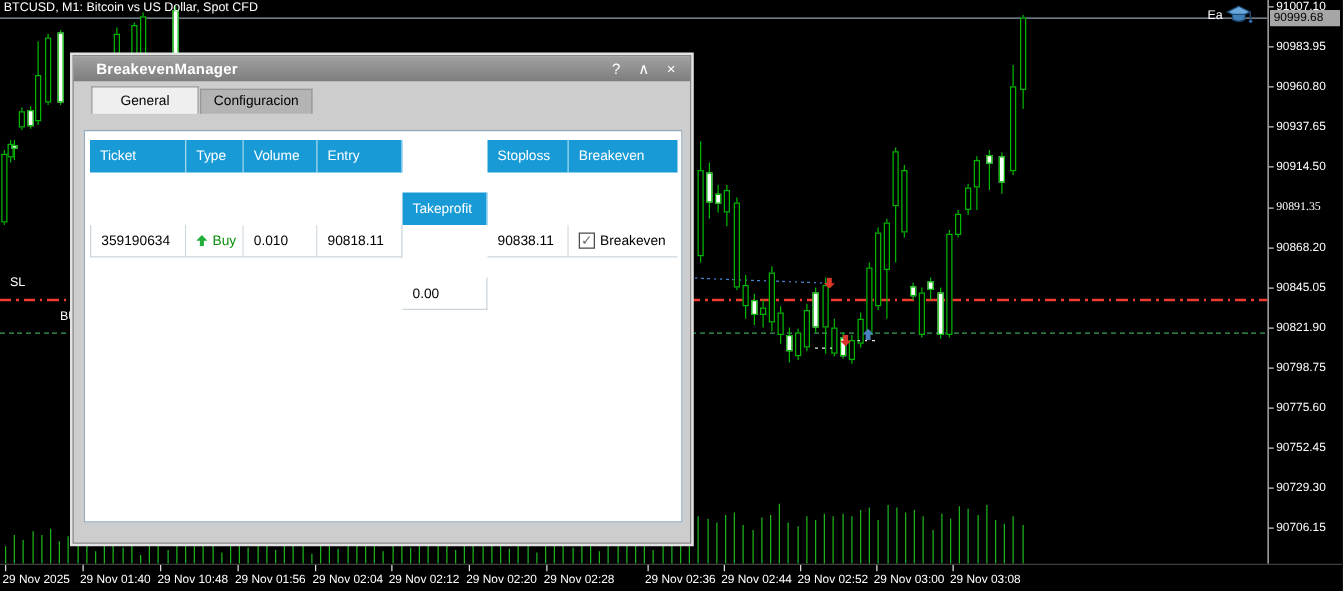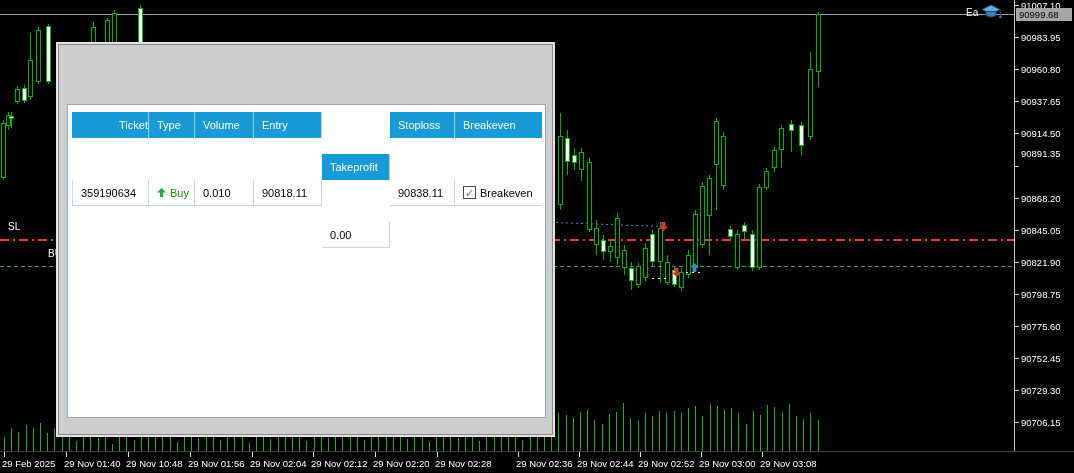--- a/index.html
+++ b/index.html
@@ -50,21 +50,21 @@
   .tab{position:absolute;text-align:center;border:1px solid #979797;border-bottom:none;}
   #tab-general{left:14px;top:4px;width:86px;height:22px;background:#efefef;line-height:22px;}
   #tab-config{left:101px;top:6px;width:90px;height:20px;background:#b4b4b4;line-height:19px;}
   #white-box{position:absolute;left:8px;top:59px;width:479px;height:314px;background:#fff;border:1px solid #92aabb;}
   #trade-table{position:absolute;left:4px;top:7px;width:470px;}
   .trow{display:flex;width:470px;}
   .hcell{background:#189ad6;color:#fff;height:26px;line-height:26px;padding-left:8px;
          border-right:1px solid rgba(255,255,255,.6);overflow:hidden;}
   .dcell{background:#fff;color:#000;height:26px;line-height:26px;padding-left:8px;
          border-right:1px solid #ccd6dd;border-bottom:1px solid #ccd6dd;display:flex;align-items:center;gap:4px;}
-  .c0{width:77px;text-align:right;} .c1{width:46px;} .c2{width:59px;} .c3{width:68px;} .c4{width:68px;margin-top:42px;} .c5{width:65px;} .c6{width:87px;border-right:none;}
+  .c0{width:77px;} .c1{width:46px;} .c2{width:59px;} .c3{width:68px;} .c4{width:68px;margin-top:42px;} .c5{width:65px;} .c6{width:87px;border-right:none;}
   .dc0{border-left:1px solid #ccd6dd;}
   .buy-txt{color:#0b8f0b;}
   .checkbox{display:inline-block;width:13px;height:13px;border:1px solid #4a4a4a;background:#fff;
             color:#6e6e6e;font-size:11px;line-height:12px;text-align:center;}
 </style>
 </head>
 <body>
 
 <div class="screen">
 
@@ -285,20 +285,21 @@
         <div class="vbar" style="left: 796px; top: 416px; height: 35px;"></div>
         <div class="vbar" style="left: 803px; top: 419px; height: 32px;"></div>
         <div class="vbar" style="left: 810px; top: 413px; height: 38px;"></div>
         <div class="vbar" style="left: 818px; top: 420px; height: 31px;"></div>
       </div>
     <div id="arrows">
         <div class="arrow" style="left: 659px; top: 222px; background: rgb(217, 55, 43); clip-path: polygon(50% 100%, 0% 50%, 28% 50%, 28% 0%, 72% 0%, 72% 50%, 100% 50%);"></div>
         <div class="arrow" style="left: 672px; top: 268px; background: rgb(217, 55, 43); clip-path: polygon(50% 100%, 0% 50%, 28% 50%, 28% 0%, 72% 0%, 72% 50%, 100% 50%);"></div>
         <div class="arrow" style="left: 690px; top: 263px; background: rgb(74, 127, 192); clip-path: polygon(50% 0%, 100% 50%, 72% 50%, 72% 100%, 28% 100%, 28% 50%, 0% 50%);"></div>
       </div>
+    <div id="symbol-title" class="chart-text">BTCUSD, M1: Bitcoin vs US Dollar, Spot CFD</div>
     <div id="sl-label" class="chart-text">SL</div>
     <div id="buy-label" class="chart-text">BUY 0.01 a</div>
     <div id="ea-box">
       <span>Ea</span>
       <svg width="22" height="16" viewBox="0 0 22 16">
         <polygon points="10,1 19,5.5 10,10 1,5.5" fill="#6aa7dc" stroke="#1f4e79" stroke-width="1"></polygon>
         <path d="M5 7.5 L5 11.5 Q10 14.5 15 11.5 L15 7.5 Z" fill="#3f7fb8" stroke="#1f4e79" stroke-width="1"></path>
         <line x1="19" y1="5.5" x2="19.5" y2="12" stroke="#1f4e79" stroke-width="1.2"></line>
         <circle cx="19.5" cy="13" r="1.3" fill="#2e74b5"></circle>
       </svg>
@@ -313,21 +314,21 @@
         <div class="plabel" style="top: 0px;">91007.10</div>
         <div class="ptick" style="top: 37px;"></div>
         <div class="plabel" style="top: 32px;">90983.95</div>
         <div class="ptick" style="top: 69px;"></div>
         <div class="plabel" style="top: 64px;">90960.80</div>
         <div class="ptick" style="top: 101px;"></div>
         <div class="plabel" style="top: 96px;">90937.65</div>
         <div class="ptick" style="top: 133px;"></div>
         <div class="plabel" style="top: 128px;">90914.50</div>
         <div class="ptick" style="top: 166px;"></div>
-        <div class="plabel" style="top: 148px;">90891.35</div>
+        <div class="plabel" style="top: 161px; font-family: Liberation Serif, serif;">90891.35</div>
         <div class="ptick" style="top: 198px;"></div>
         <div class="plabel" style="top: 193px;">90868.20</div>
         <div class="ptick" style="top: 230px;"></div>
         <div class="plabel" style="top: 225px;">90845.05</div>
         <div class="ptick" style="top: 262px;"></div>
         <div class="plabel" style="top: 257px;">90821.90</div>
         <div class="ptick" style="top: 294px;"></div>
         <div class="plabel" style="top: 289px;">90798.75</div>
         <div class="ptick" style="top: 326px;"></div>
         <div class="plabel" style="top: 321px;">90775.60</div>
@@ -337,21 +338,21 @@
         <div class="plabel" style="top: 385px;">90729.30</div>
         <div class="ptick" style="top: 422px;"></div>
         <div class="plabel" style="top: 417px;">90706.15</div>
       </div>
     <div id="bid-tag">90999.68</div>
   </div>
 
   <div id="time-axis">
     <div id="time-ticks">
         <div class="ttick" style="left: 4px;"></div>
-        <div class="tlabel" style="left: 2px;">29 Feb 2025</div>
+        <div class="tlabel" style="left: 2px;">29 Nov 2025</div>
         <div class="ttick" style="left: 66px;"></div>
         <div class="tlabel" style="left: 64px;">29 Nov 01:40</div>
         <div class="ttick" style="left: 128px;"></div>
         <div class="tlabel" style="left: 126px;">29 Nov 10:48</div>
         <div class="ttick" style="left: 190px;"></div>
         <div class="tlabel" style="left: 188px;">29 Nov 01:56</div>
         <div class="ttick" style="left: 252px;"></div>
         <div class="tlabel" style="left: 250px;">29 Nov 02:04</div>
         <div class="ttick" style="left: 313px;"></div>
         <div class="tlabel" style="left: 311px;">29 Nov 02:12</div>
@@ -366,20 +367,32 @@
         <div class="ttick" style="left: 640px;"></div>
         <div class="tlabel" style="left: 638px;">29 Nov 02:52</div>
         <div class="ttick" style="left: 701px;"></div>
         <div class="tlabel" style="left: 699px;">29 Nov 03:00</div>
         <div class="ttick" style="left: 762px;"></div>
         <div class="tlabel" style="left: 760px;">29 Nov 03:08</div>
       </div>
   </div>
 
   <div id="panel">
+    <div id="panel-titlebar">
+      <span id="panel-title">BreakevenManager</span>
+      <span id="panel-controls">
+        <span class="pc-btn">?</span>
+        <span class="pc-btn">∧</span>
+        <span class="pc-btn">×</span>
+      </span>
+    </div>
+    <div id="tab-strip">
+      <div id="tab-general" class="tab">General</div>
+      <div id="tab-config" class="tab">Configuracion</div>
+    </div>
     <div id="white-box">
       <div id="trade-table">
         <div class="trow">
           <div class="hcell c0">Ticket</div>
           <div class="hcell c1">Type</div>
           <div class="hcell c2">Volume</div>
           <div class="hcell c3">Entry</div>
           <div class="hcell c4">Takeprofit</div>
           <div class="hcell c5">Stoploss</div>
           <div class="hcell c6">Breakeven</div>

